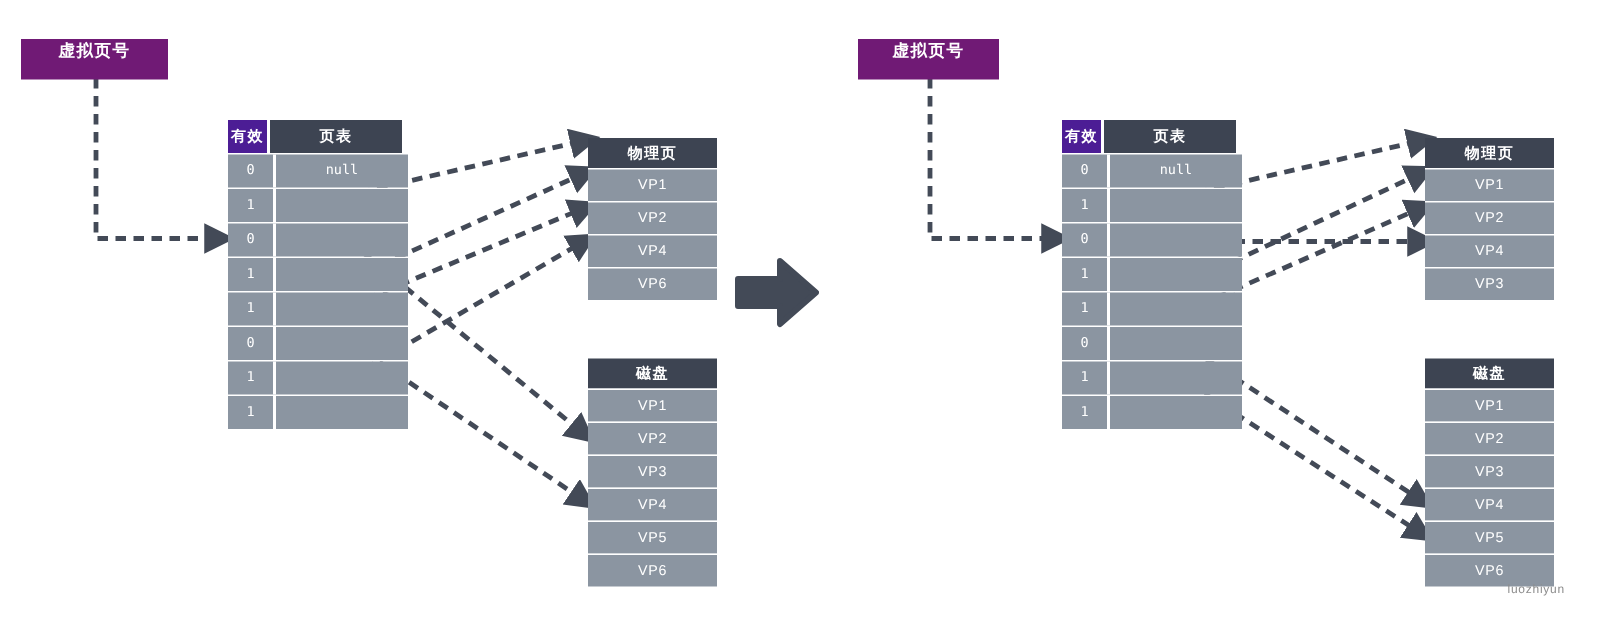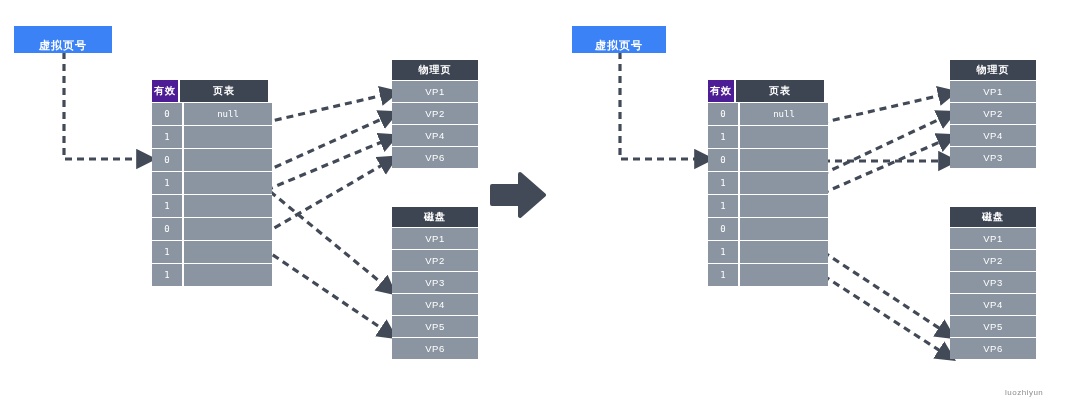--- a/index.html
+++ b/index.html
@@ -9,37 +9,38 @@
     font-family:"Liberation Sans","DejaVu Sans",sans-serif;
     overflow:hidden;
     position:relative;
   }
   .stage{position:absolute;left:0;top:0;width:1080px;height:411px;}
   svg.links{position:absolute;left:0;top:0;width:1080px;height:411px;pointer-events:none;}
 
   
   .vpn-box{
     position:absolute;
-    background:#3b82f6;
+    background:#701a75;
     color:#ffffff;
     font-size:11px;
     font-weight:bold;
-    display:flex;align-items:flex-end;justify-content:center;
+    display:flex;align-items:flex-start;justify-content:center;
     letter-spacing:1px;
   }
 
   
   .tbl{position:absolute;display:flex;flex-direction:column;}
   .tbl .hdr{
     background:#3d4452;
     color:#ffffff;
     font-size:10px;
     font-weight:bold;
     display:flex;align-items:center;justify-content:center;
     letter-spacing:1px;
+    margin-top:32px;
   }
   .tbl .row{
     background:#8b95a1;
     color:#ffffff;
     font-size:9.5px;
     display:flex;align-items:center;justify-content:center;
     border-top:1.5px solid #ffffff;
     letter-spacing:.5px;
   }
 

